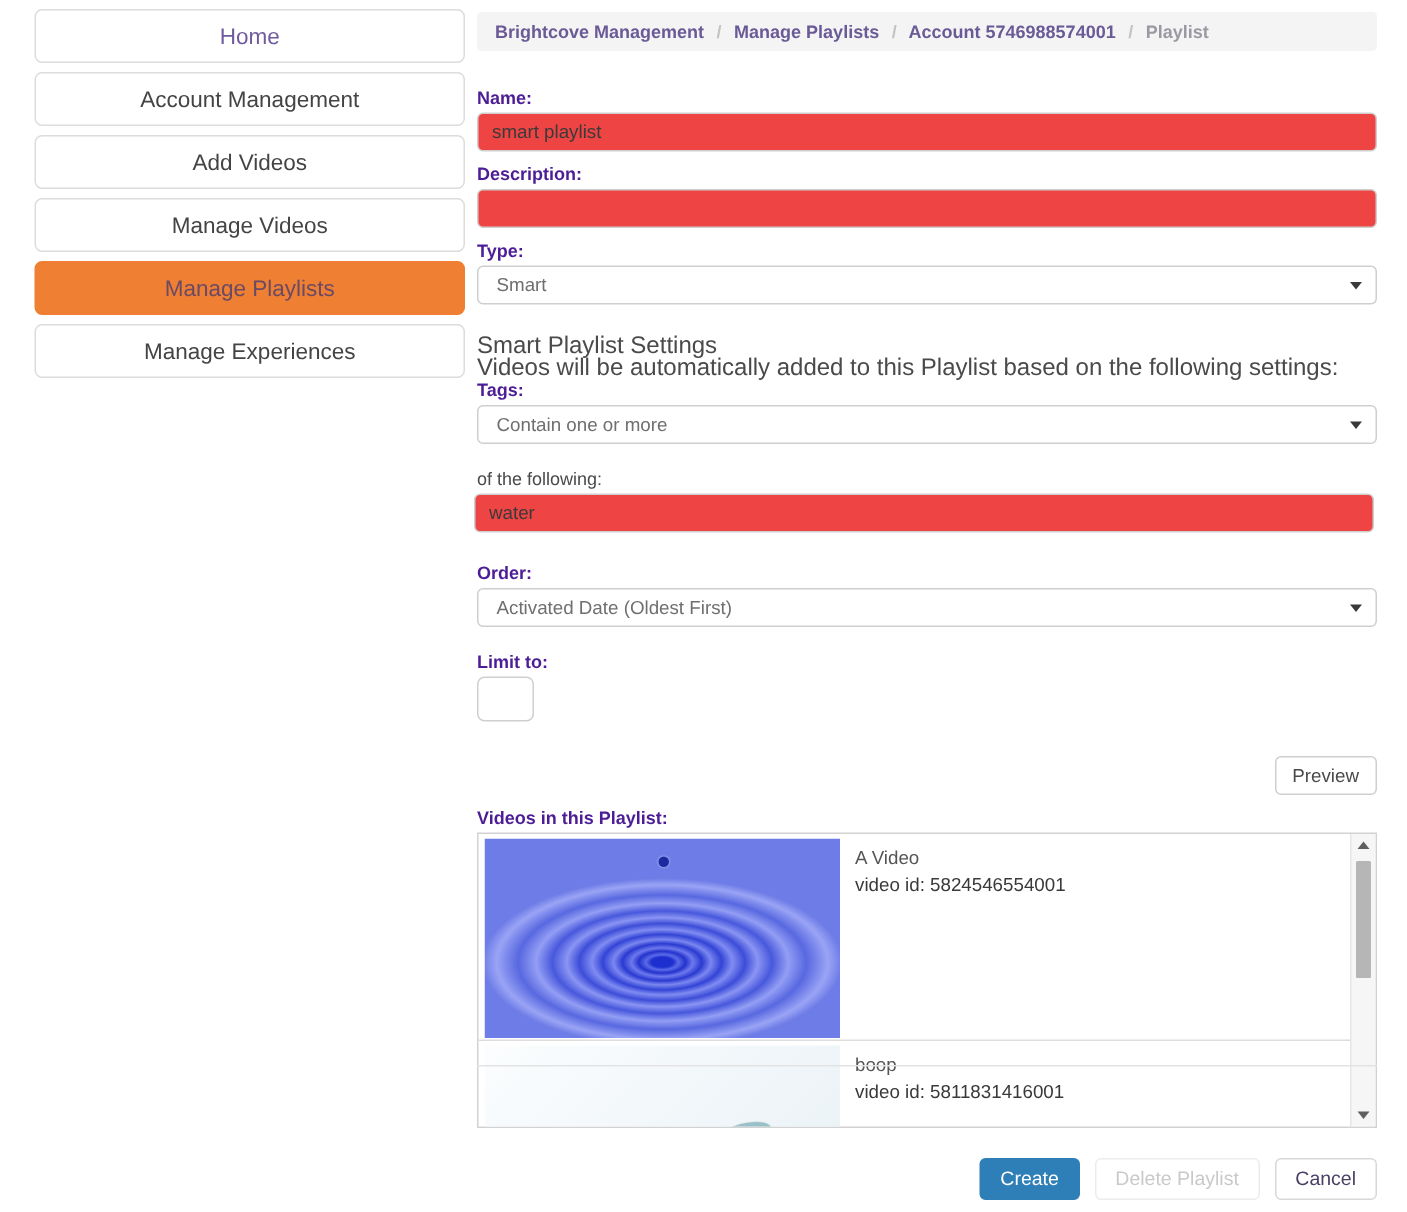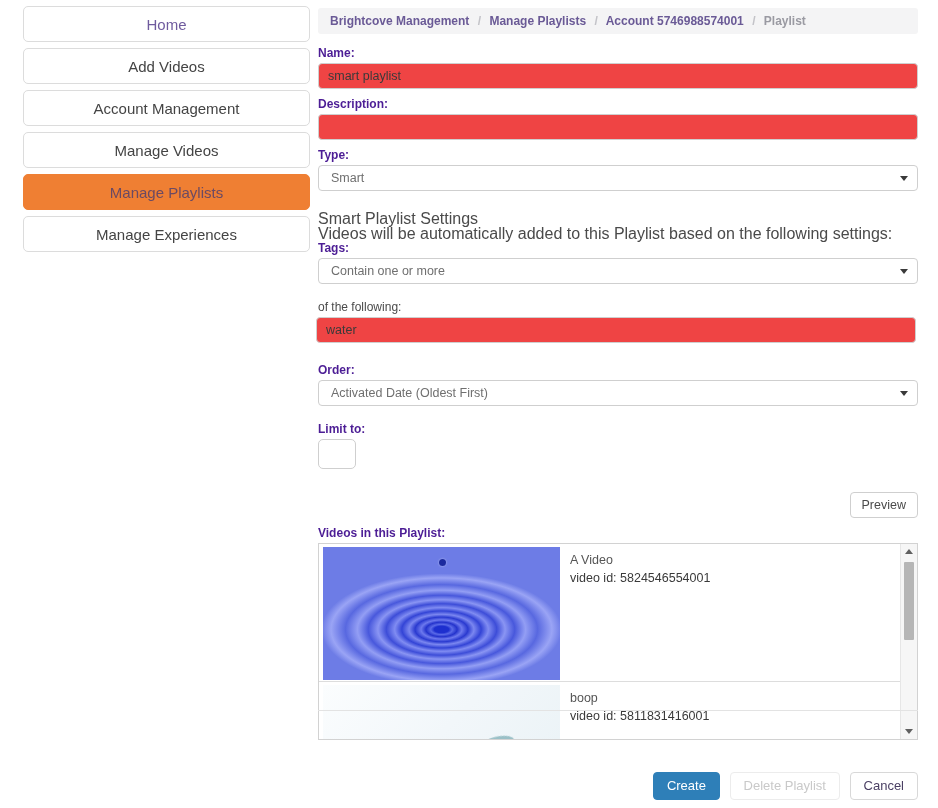--- a/index.html
+++ b/index.html
@@ -49,21 +49,21 @@
   
   .breadcrumb {
     background: #f4f4f5;
     border-radius: 3px;
     height: 26px;
     line-height: 26px;
     padding: 0 12px;
     font-size: 12px;
     font-weight: bold;
     box-sizing: border-box;
-    margin-bottom: 12px;
+    margin-bottom: 24px;
     white-space: nowrap;
     overflow: hidden;
   }
   .bc-link { color: #6a5a96; cursor: pointer; }
   .bc-sep  { color: #c3c3c8; margin: 0 5px; }
   .bc-current { color: #9a9aa2; }
 
   
   .f-label {
     display: block;
@@ -280,22 +280,22 @@
   }
   .footer-actions .btn + .btn { margin-left: 6px; }
 </style>
 </head>
 <body>
 
 <div class="page">
 
   <nav class="sidebar">
     <div class="nav-item home"><span>Home</span></div>
+    <div class="nav-item"><span>Account Management</span></div>
     <div class="nav-item"><span>Add Videos</span></div>
-    <div class="nav-item"><span>Account Management</span></div>
     <div class="nav-item"><span>Manage Videos</span></div>
     <div class="nav-item active"><span>Manage Playlists</span></div>
     <div class="nav-item"><span>Manage Experiences</span></div>
   </nav>
 
   <main class="content">
 
     
     <div class="breadcrumb">
       <span class="bc-link">Brightcove Management</span>

